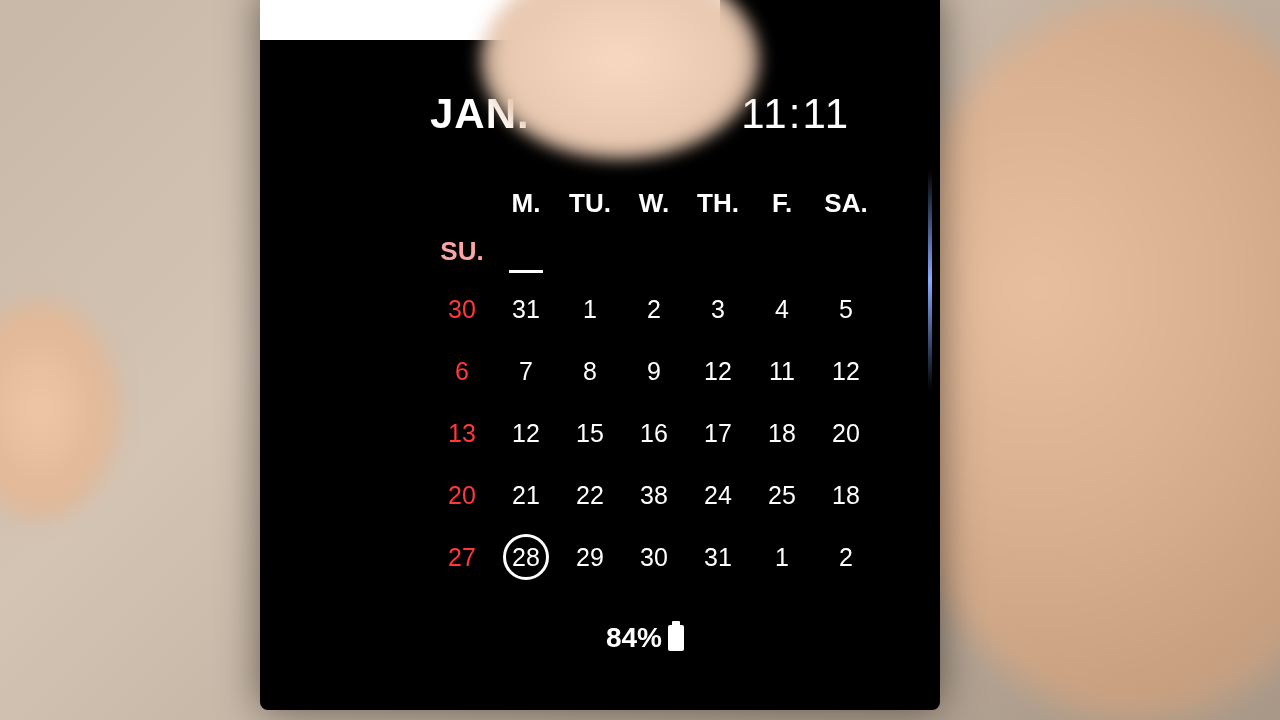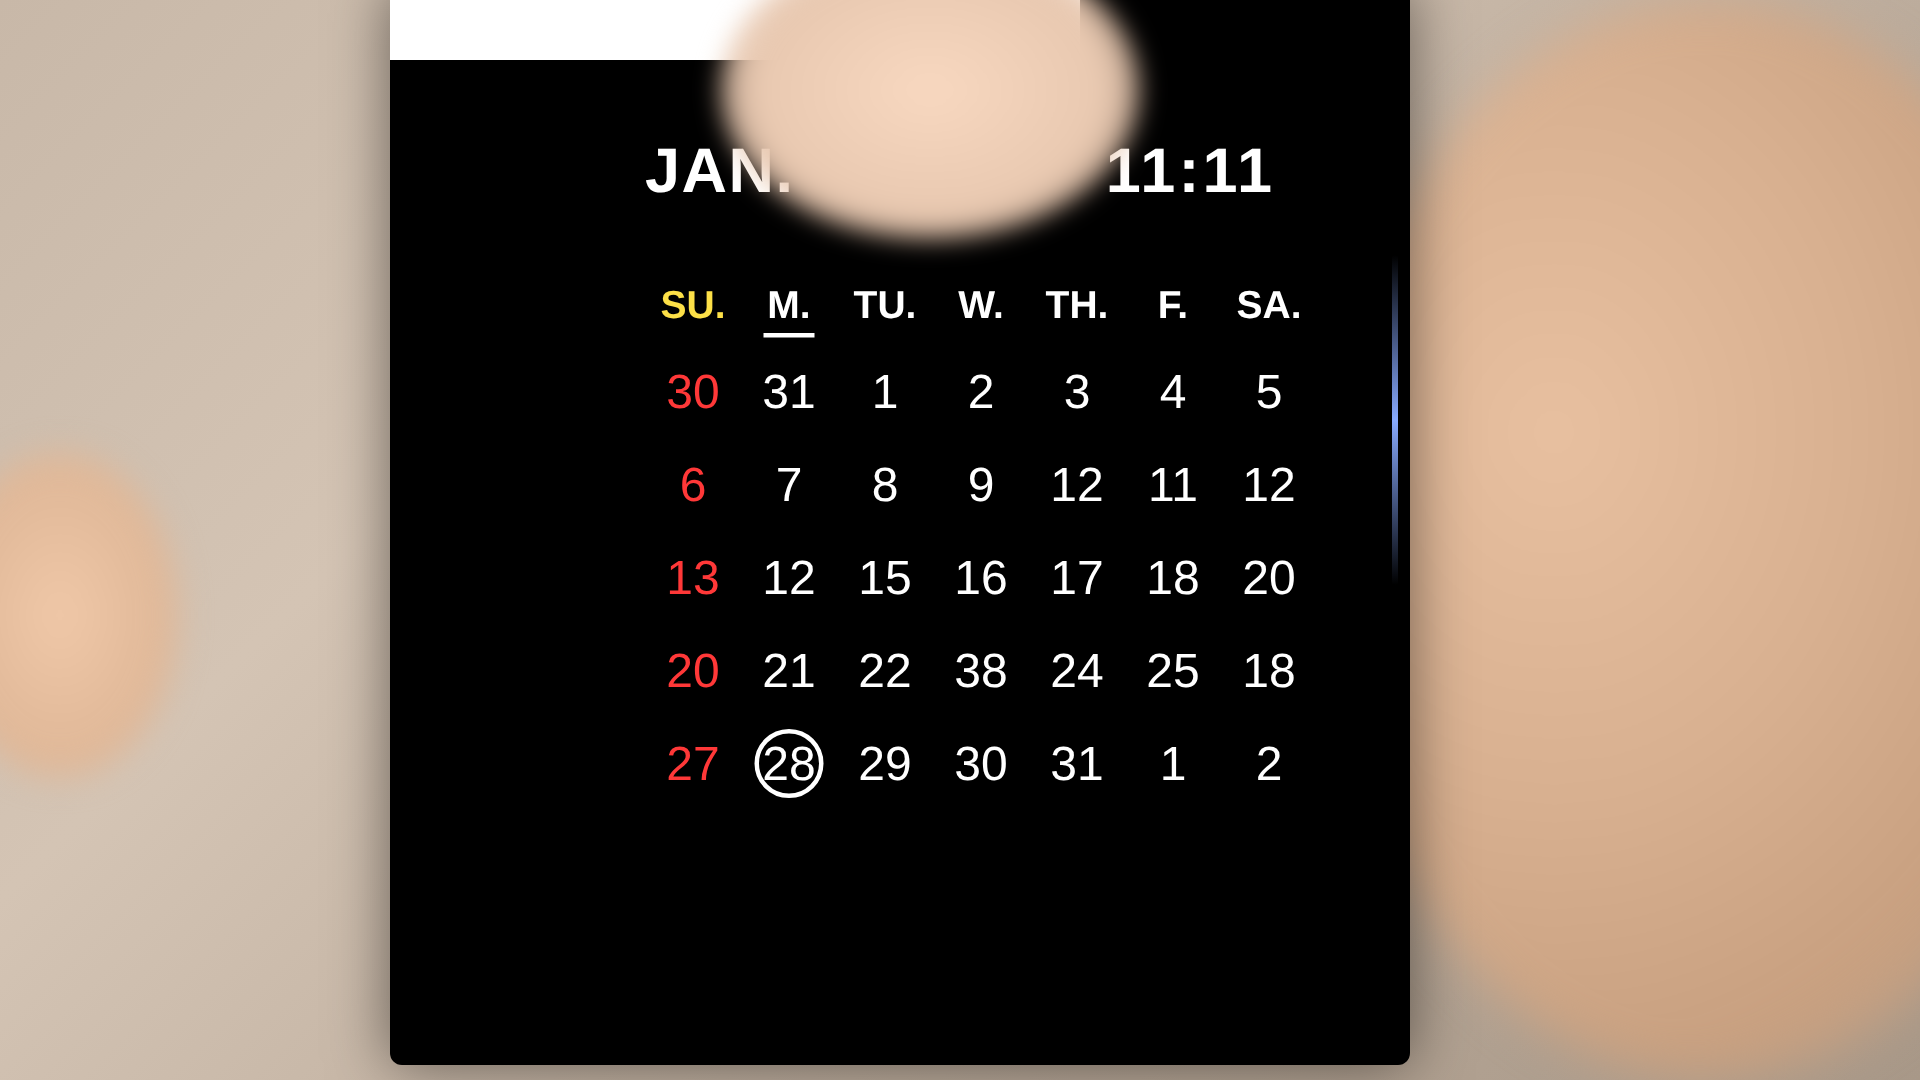--- a/index.html
+++ b/index.html
@@ -46,48 +46,48 @@
       margin-bottom: 50px;
       padding-right: 30px;
     }
     .month-label {
       font-size: 42px;
       font-weight: 700;
       letter-spacing: 1px;
     }
     .time-label {
       font-size: 42px;
-      font-weight: 700;
+      font-weight: 400;
       letter-spacing: 2px;
     }
     .calendar-grid {
       display: grid;
       grid-template-columns: repeat(7, 64px);
       row-gap: 22px;
       margin-bottom: 45px;
     }
     .day-header {
       font-size: 26px;
       font-weight: 700;
       text-align: center;
       position: relative;
     }
-    .day-header.sun { color: #fde047; }
+    .day-header.sun { color: #fca5a5; margin-top: 48px; }
     .day-header.today-col::after {
       content: '';
       position: absolute;
       bottom: -6px;
       left: 50%;
       transform: translateX(-50%);
       width: 34px;
       height: 3px;
       background: #fff;
     }
     .day-cell {
-      font-size: 32px;
+      font-size: 25px;
       font-weight: 500;
       text-align: center;
       height: 40px;
       line-height: 40px;
       position: relative;
     }
     .day-cell.sun { color: #ff3838; }
     .day-cell.today .circle {
       position: absolute;
       top: 50%;
@@ -223,14 +223,18 @@
         <div class="day-cell">25</div>
         <div class="day-cell">18</div>
         <div class="day-cell sun">27</div>
         <div class="day-cell today">28<span class="circle"></span></div>
         <div class="day-cell">29</div>
         <div class="day-cell">30</div>
         <div class="day-cell">31</div>
         <div class="day-cell">1</div>
         <div class="day-cell">2</div>
       </div>
+    <div class="battery-row">
+      <span>84%</span>
+      <span class="battery-icon"></span>
+    </div>
   </div>
 </div>
 
 </body></html>

